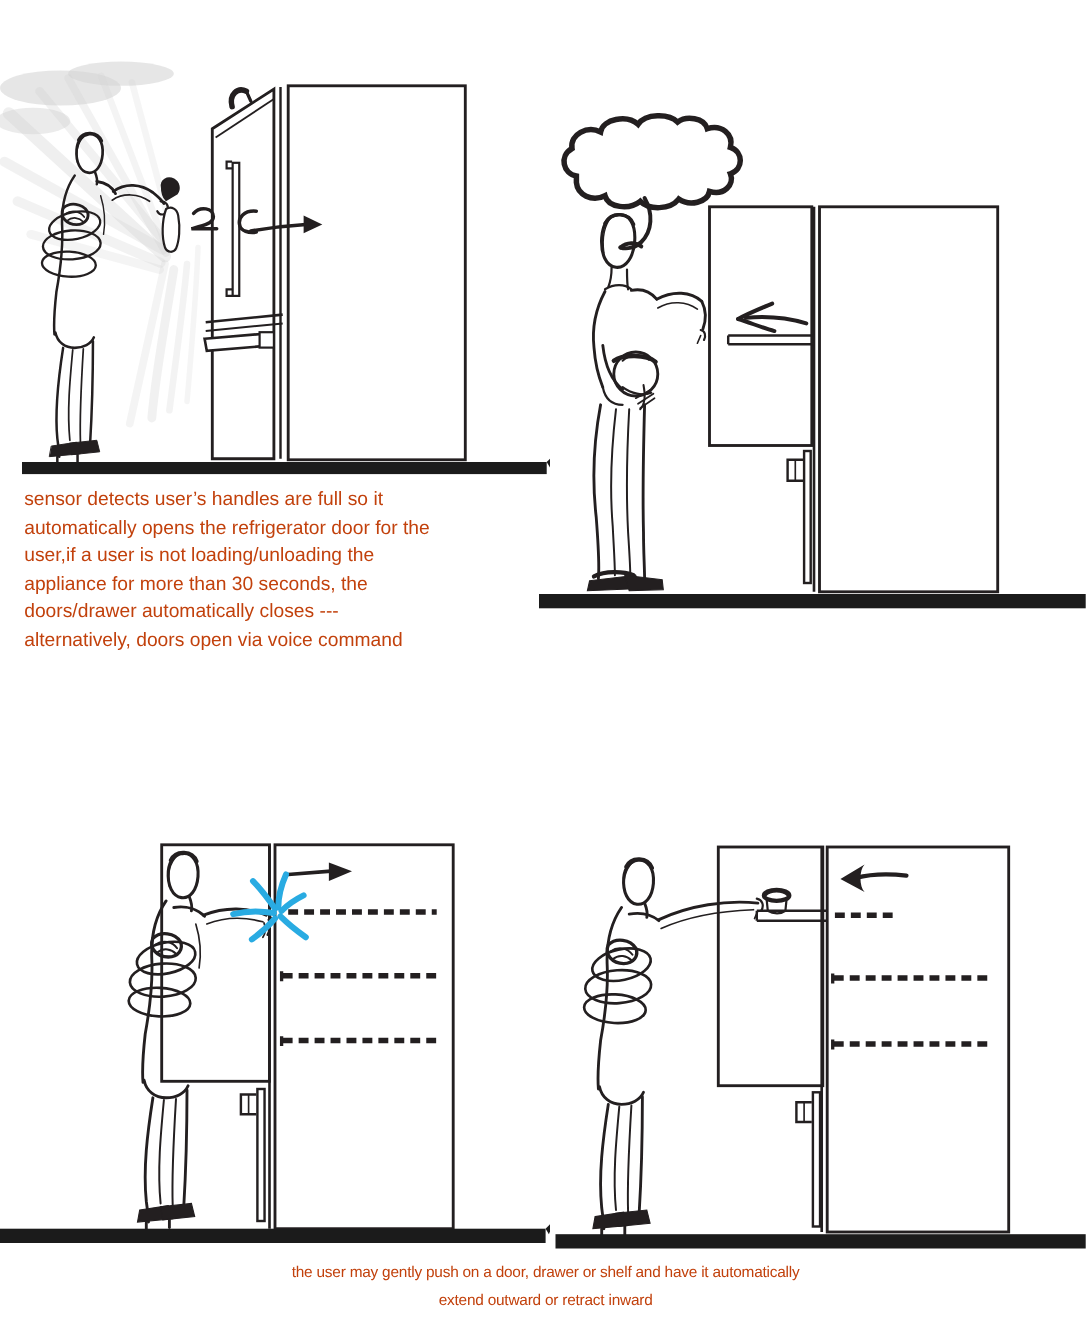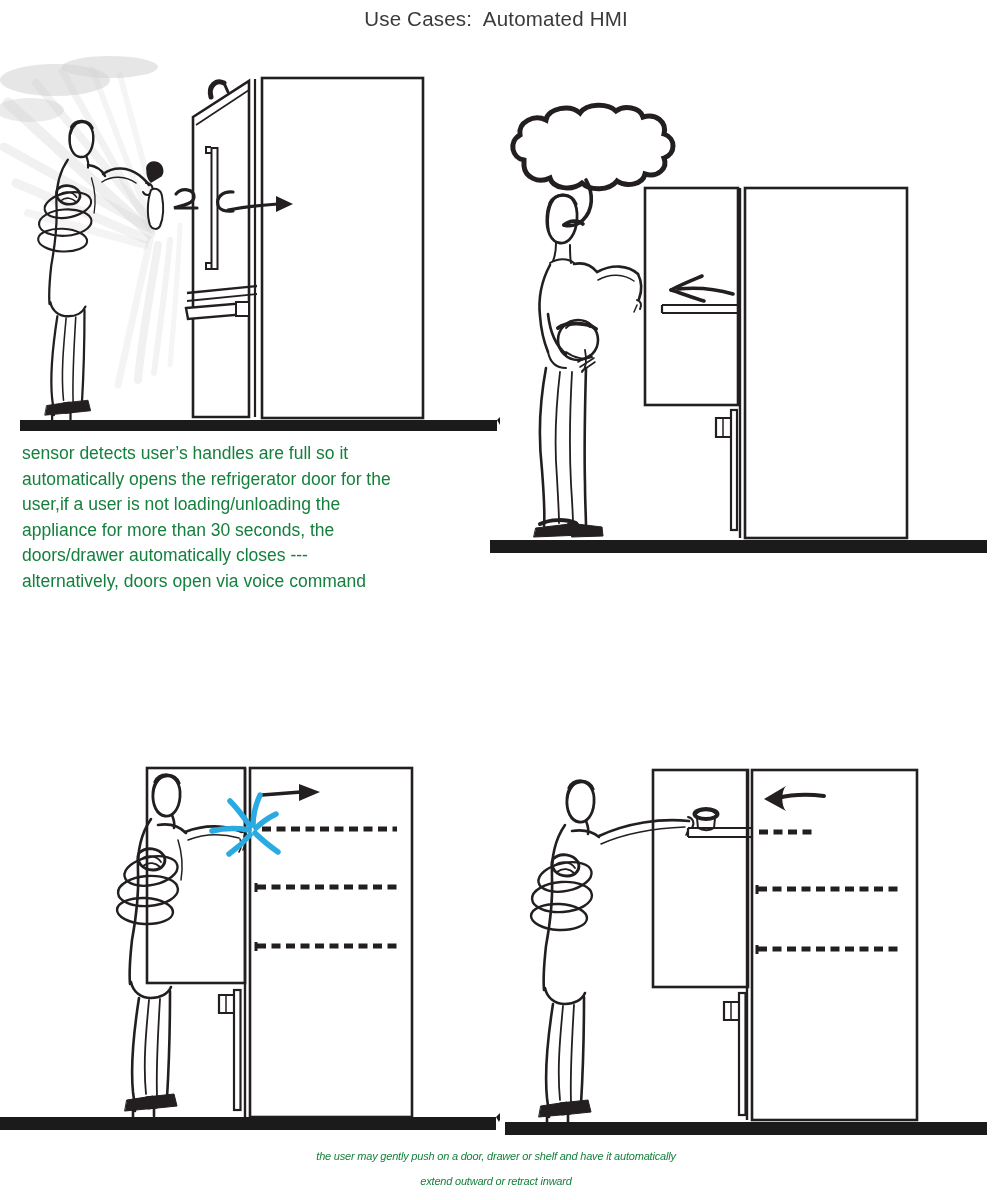--- a/index.html
+++ b/index.html
@@ -1,34 +1,33 @@
 <!DOCTYPE html>
 <html><head>
 <meta charset="utf-8">
 <style>
   html,body{margin:0;padding:0;background:#ffffff;}
   .canvas{position:relative;width:992px;height:1200px;background:#ffffff;overflow:hidden;
           font-family:"Liberation Sans", sans-serif;}
   .title{position:absolute;left:0;top:7px;width:992px;text-align:center;
          font-size:20.5px;color:#3a3a3a;white-space:pre;letter-spacing:0.2px;}
   .panel{position:absolute;}
-  .caption{position:absolute;color:#15803d;font-size:17.5px;line-height:25.5px;
+  .caption{position:absolute;color:#c2410c;font-size:17.5px;line-height:25.5px;
            white-space:pre-line;}
   .caption.c1{left:22px;top:441px;width:475px;}
   .caption.c2{left:503px;top:569px;width:485px;}
   .caption.footer{left:0;top:1144px;width:992px;text-align:center;
-                  font-size:11px;line-height:24.5px;letter-spacing:-0.2px;white-space:pre-line;font-style:italic;}
+                  font-size:14px;line-height:24.5px;letter-spacing:-0.2px;white-space:pre-line;}
   svg{display:block;}
 </style>
 </head>
 <body>
 
 <div class="canvas">
 
-  <div class="title">Use Cases:  Automated HMI</div>
 
   <svg class="panel" style="left:0;top:55px" width="500" height="392" viewBox="0 0 500 392">
     <g stroke="#d2d2d2" fill="none" stroke-linecap="round">
       <ellipse cx="55" cy="25" rx="55" ry="16" fill="#dedede" stroke="none" opacity="0.75"></ellipse>
       <ellipse cx="110" cy="12" rx="48" ry="11" fill="#d6d6d6" stroke="none" opacity="0.6"></ellipse>
       <ellipse cx="30" cy="55" rx="34" ry="12" fill="#e2e2e2" stroke="none" opacity="0.7"></ellipse>
       <path d="M150,178 L8,48" stroke-width="11" opacity="0.35"></path>
       <path d="M148,172 L4,92" stroke-width="9" opacity="0.3"></path>
       <path d="M152,168 L36,28" stroke-width="8" opacity="0.3"></path>
       <path d="M146,184 L16,128" stroke-width="9" opacity="0.28"></path>

